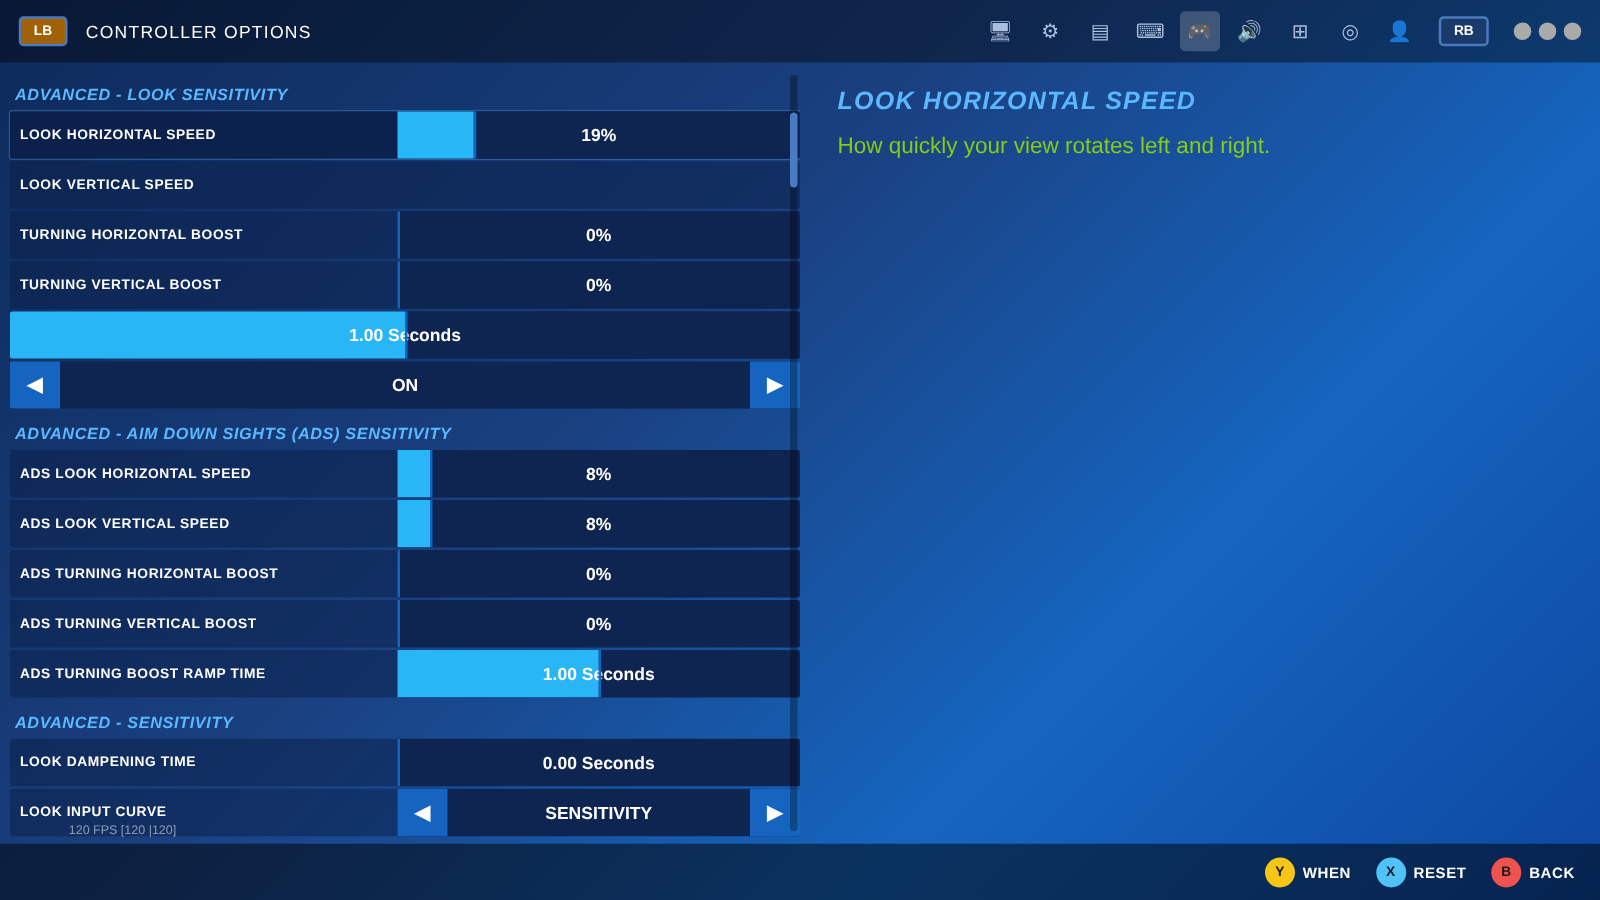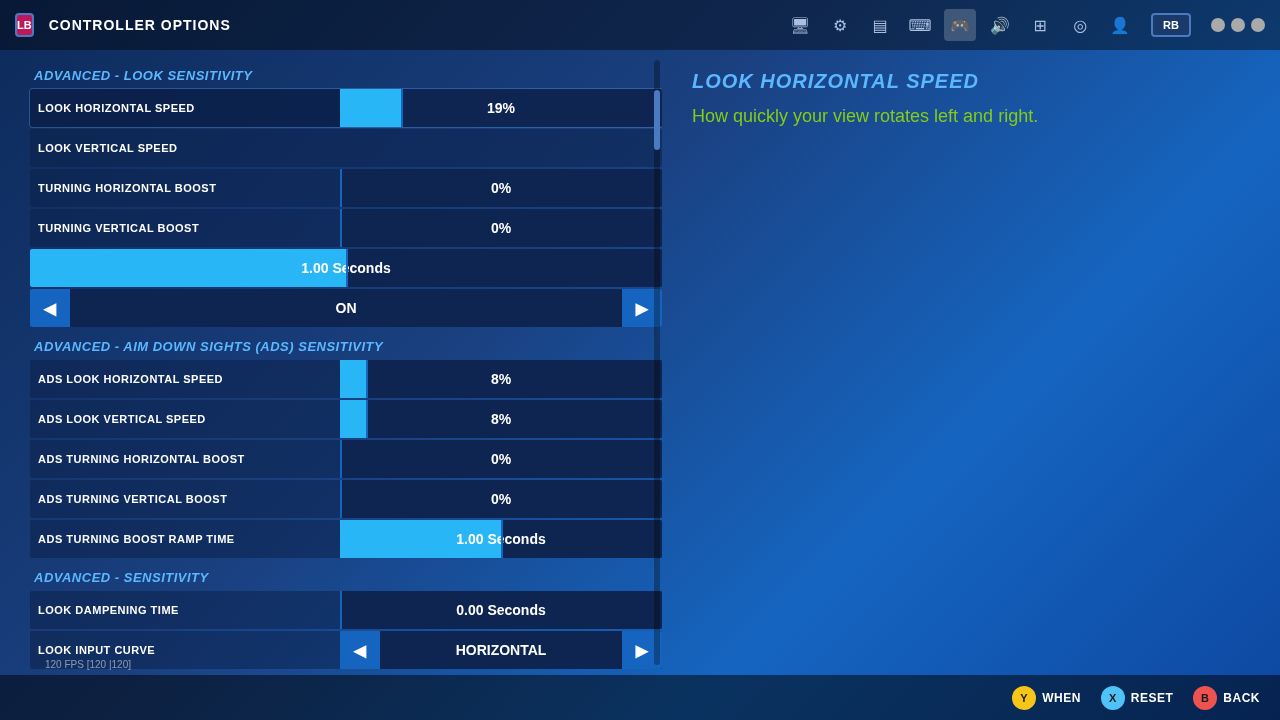--- a/index.html
+++ b/index.html
@@ -26,21 +26,21 @@
       height: 50px;
       background: rgba(0,0,0,0.4);
       display: flex;
       align-items: center;
       padding: 0 15px;
       gap: 10px;
     }
     .titlebar-title {
       color: white;
       font-size: 14px;
-      font-weight: 700;
+      font-weight: 400;
       letter-spacing: 1px;
       flex: 1;
     }
     .titlebar-icons {
       display: flex;
       gap: 8px;
       align-items: center;
     }
     .titlebar-icon {
       width: 32px;
@@ -67,24 +67,24 @@
       height: 14px;
       border-radius: 50%;
       cursor: pointer;
     }
     .win-min { background: #aaa; }
     .win-max { background: #aaa; }
     .win-close { background: #aaa; }
 
     
     .lb-btn {
-      background: #be185d;
+      background: #a16207;
       border: 2px solid #4a7abf;
       color: white;
-      padding: 4px 0;
+      padding: 4px 10px;
       font-size: 11px;
       font-weight: 900;
       border-radius: 4px;
       margin-right: 5px;
     }
     .rb-btn {
       background: #1a3a6b;
       border: 2px solid #4a7abf;
       color: white;
       padding: 4px 10px;
@@ -295,21 +295,21 @@
       font-weight: 900;
       color: #1a1a1a;
     }
     .btn-y { background: #f5c518; }
     .btn-x { background: #4fc3f7; }
     .btn-b { background: #ef5350; }
 
     .fps-text {
       position: absolute;
       bottom: 50px;
-      left: 45px;
+      left: 55px;
       color: rgba(255,255,255,0.5);
       font-size: 10px;
       text-align: center;
     }
   </style>
 </head>
 <body>
 
 <div class="bg"></div>
 
@@ -330,21 +330,21 @@
   <div class="rb-btn">RB</div>
   <div class="window-controls">
     <div class="win-btn win-min"></div>
     <div class="win-btn win-max"></div>
     <div class="win-btn win-close"></div>
   </div>
 </div>
 
 <div class="main-container">
 
-  <div class="left-panel" style="position:relative;margin-left:22px;">
+  <div class="left-panel" style="position:relative;">
 
     <div class="section-header">ADVANCED - LOOK SENSITIVITY</div>
     <div class="settings-list">
 
       <div class="setting-row selected">
         <div class="setting-label">LOOK HORIZONTAL SPEED</div>
         <div class="slider-container">
           <div class="slider-fill" style="width:19%;"></div>
           <div class="slider-divider" style="left:19%;"></div>
           <div class="slider-value">19%</div>
@@ -450,21 +450,21 @@
           <div class="slider-fill" style="width:0%;"></div>
           <div class="slider-divider" style="left:0%;"></div>
           <div class="slider-value">0.00 Seconds</div>
         </div>
       </div>
 
       <div class="setting-row">
         <div class="setting-label">LOOK INPUT CURVE</div>
         <div class="arrow-control">
           <div class="arrow-btn">◀</div>
-          <div class="arrow-value">HORIZONTAL</div>
+          <div class="arrow-value">SENSITIVITY</div>
           <div class="arrow-btn">▶</div>
         </div>
       </div>
     </div>
 
     <div class="scrollbar">
       <div class="scrollbar-thumb"></div>
     </div>
   </div>
 

